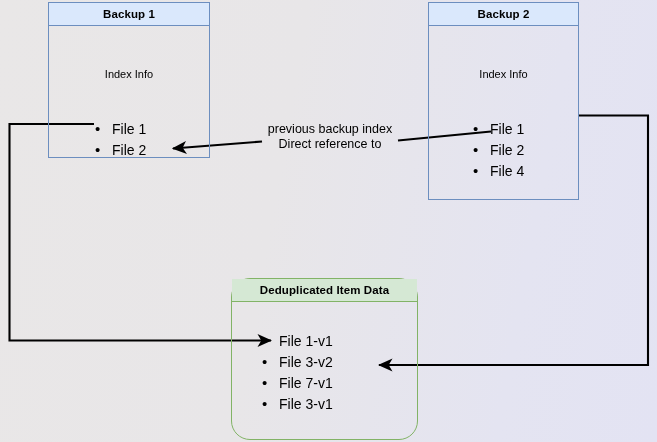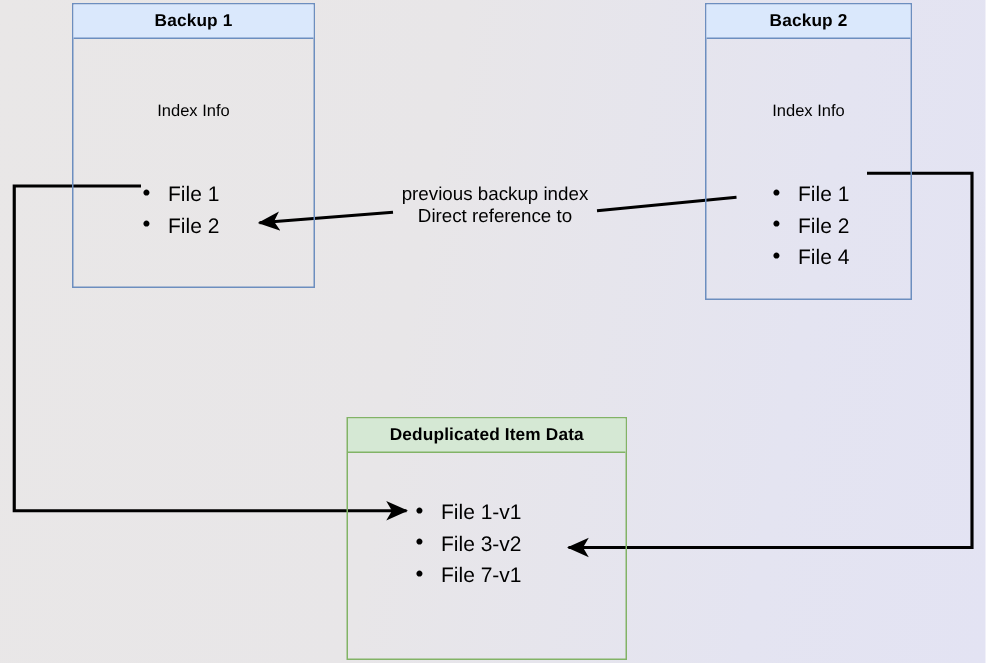--- a/index.html
+++ b/index.html
@@ -28,20 +28,21 @@
     pointer-events: none;
   }
   .box {
     position: absolute;
     box-sizing: border-box;
     border: 1.5px solid #6c8ebf;
     background: transparent;
   }
   .box.green {
     border-color: #82b366;
+    border-radius: 19px;
   }
   .box-header {
     box-sizing: border-box;
     height: 23px;
     border-bottom: 1.5px solid #6c8ebf;
     background: #dae8fc;
     display: flex;
     align-items: center;
     justify-content: center;
     font-size: 11.5px;
@@ -118,50 +119,51 @@
 
     <g>
       <path d="M 94 124 L 9.5 124 L 9.5 340.5 L 271 340.5" fill="none" stroke="#000" stroke-width="2.1" stroke-linejoin="miter" marker-end="url(#arrowEnd)"></path>
     </g>
 
     <g>
       <path d="M 578 115.5 L 648 115.5 L 648 365 L 379 365" fill="none" stroke="#000" stroke-width="2.1" stroke-linejoin="miter" marker-end="url(#arrowEnd)"></path>
     </g>
   </svg>
 
-  <div class="box" style="left:48px; top:2px; width:162px; height:190px;">
+  <div class="box" style="left:48px; top:2px; width:162px; height:156px;">
     <div class="box-header">Backup 1</div>
     <div class="box-body">
       <div class="index-label" style="top:42px;">Index Info</div>
       <ul class="file-list" style="left:46px; top:93px;">
         <li>File 1</li>
         <li>File 2</li>
       </ul>
     </div>
   </div>
 
-  <div class="box" style="left:470px; top:2px; width:138px; height:198px;">
+  <div class="box" style="left:428px; top:2px; width:151px; height:198px;">
     <div class="box-header">Backup 2</div>
     <div class="box-body">
       <div class="index-label" style="top:42px;">Index Info</div>
       <ul class="file-list" style="left:44px; top:93px;">
         <li>File 1</li>
         <li>File 2</li>
         <li>File 4</li>
       </ul>
     </div>
   </div>
 
   <div class="box green" style="left:231px; top:278px; width:187px; height:162px;">
     <div class="box-header">Deduplicated Item Data</div>
     <div class="box-body">
-      <ul class="file-list" style="left:45px; top:29px;text-align:center;">
+      <ul class="file-list" style="left:30px; top:29px;text-align:center;">
         <li>File 1-v1</li>
         <li>File 3-v2</li>
         <li>File 7-v1</li>
+        <li>File 3-v1</li>
       </ul>
     </div>
   </div>
 
   <div class="edge-label" style="left:250px; top:122px; width:160px;">
     <div>previous backup index</div>
     <div>Direct reference to</div>
   </div>
 
 </div>

